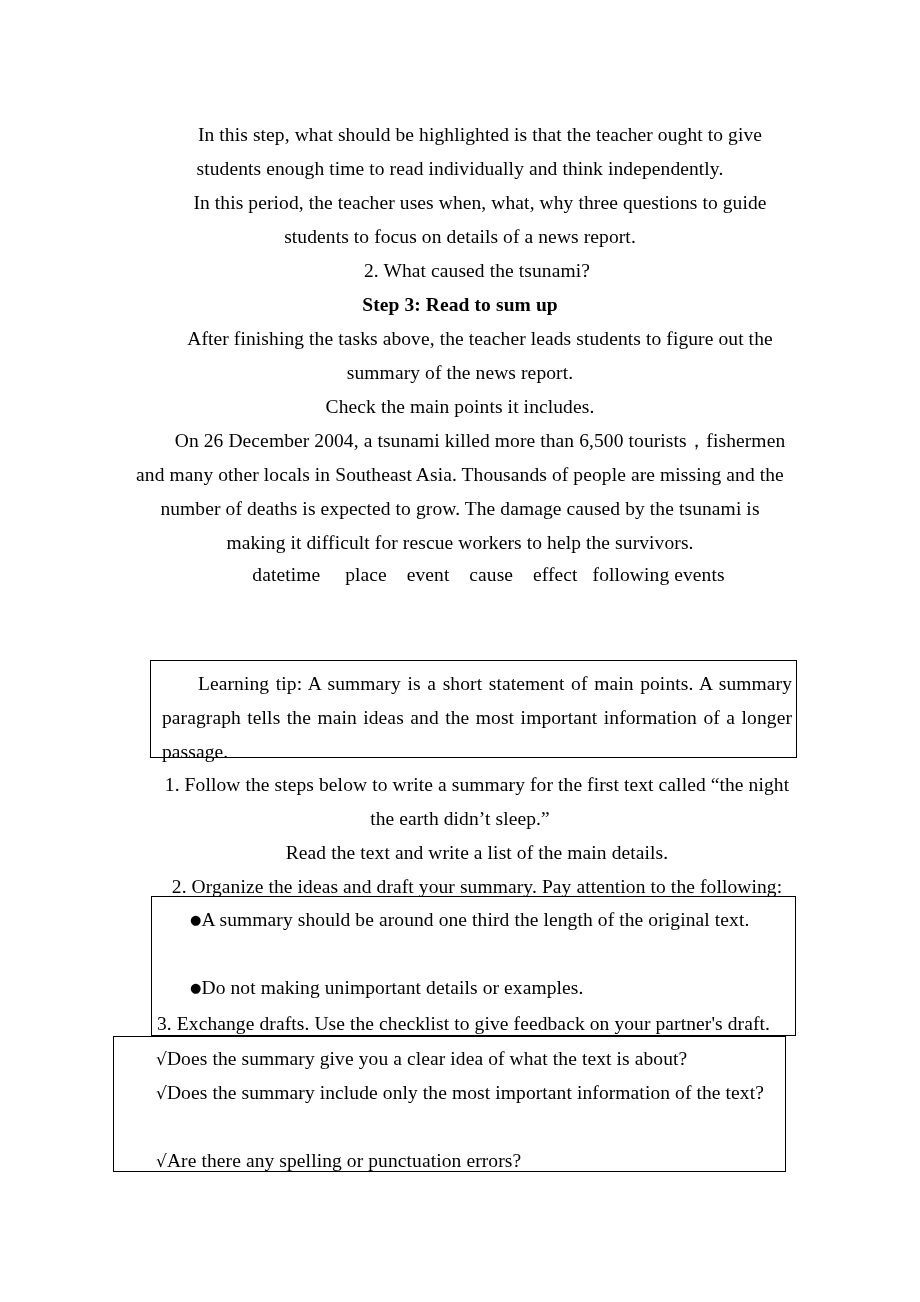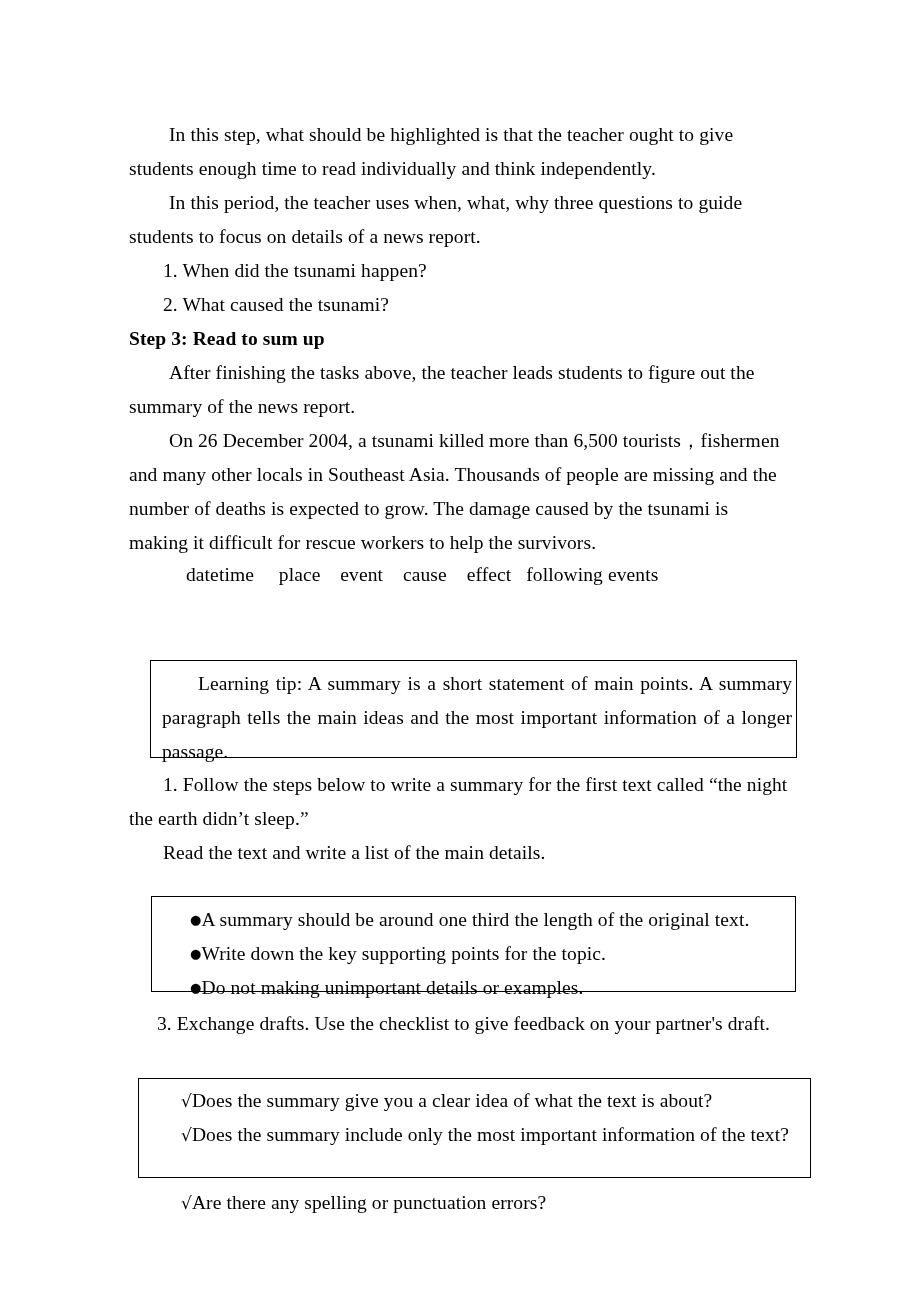--- a/index.html
+++ b/index.html
@@ -25,21 +25,21 @@
   .content {
     position: absolute;
     left: 129px;
     top: 118px;
     width: 662px;
   }
   p {
     margin: 0;
     font-size: 19.5px;
     line-height: 34px;
-    text-align: left;
+    text-align: center;
     letter-spacing: 0.1px;
   }
   .indent {
     text-indent: 40px;
   }
   .indent-sm {
     text-indent: 34px;
   }
   .noindent {
     text-indent: 0;
@@ -75,39 +75,38 @@
     line-height: 34px;
     text-align: justify;
     text-align-last: left;
     text-indent: 36px;
     margin: 0;
   }
   .box-bullets {
     left: 151px;
     top: 896px;
     width: 645px;
-    height: 96px;
+    height: 140px;
   }
   .box-bullets .bl {
     position: absolute;
     left: 38px;
     font-size: 19.5px;
     line-height: 24px;
     margin: 0;
     white-space: nowrap;
   }
   .box-bullets .bl1 { top: 11px; }
   .box-bullets .bl2 { top: 45px; }
   .box-bullets .bl3 { top: 79px; }
   .box-check {
-    left: 138px;
+    left: 113px;
     top: 1036px;
     width: 673px;
-    height: 100px;
-    margin-top: 42px;
+    height: 136px;
   }
   .box-check .cl {
     position: absolute;
     left: 42px;
     font-size: 19.5px;
     line-height: 24px;
     margin: 0;
     white-space: nowrap;
   }
   .box-check .cl1 { top: 10px; }
@@ -137,46 +136,46 @@
 <body>
 
 <div class="page">
 
   <div class="content">
 
     <p class="indent">In this step, what should be highlighted is that the teacher ought to give students enough time to read individually and think independently.</p>
 
     <p class="indent">In this period, the teacher uses when, what, why three questions to guide students to focus on details of a news report.</p>
 
-    <p class="indent-sm">1. When did the tsunami happen?</p>
     <p class="indent-sm">2. What caused the tsunami?</p>
 
     <p class="noindent bold">Step 3: Read to sum up</p>
 
     <p class="indent">After finishing the tasks above, the teacher leads students to figure out the summary of the news report.</p>
 
+    <p class="noindent">Check the main points it includes.</p>
 
     <p class="indent">On 26 December 2004, a tsunami killed more than 6,500 tourists，fishermen and many other locals in Southeast Asia. Thousands of people are missing and the number of deaths is expected to grow. The damage caused by the tsunami is making it difficult for rescue workers to help the survivors.</p>
 
     <p class="keyword-row">datetime     place    event    cause    effect   following events</p>
 
   </div>
 
   <div class="box box-tip">
     <p class="just">Learning tip: A summary is a short statement of main points. A summary paragraph tells the main ideas and the most important information of a longer passage.</p>
   </div>
 
   <div style="position:absolute; left:129px; top:768px; width:662px;">
     <p class="indent-sm">1. Follow the steps below to write a summary for the first text called “the night the earth didn’t sleep.”</p>
     <p class="indent-sm">Read the text and write a list of the main details.</p>
+    <p class="indent-sm">2. Organize the ideas and draft your summary. Pay attention to the following:</p>
   </div>
 
   <div class="box box-bullets">
     <p class="bl bl1"><span class="bullet-dot">●</span><span>A summary should be around one third the length of the original text.</span></p>
-    <p class="bl bl2"><span class="bullet-dot">●</span><span>Write down the key supporting points for the topic.</span></p>
     <p class="bl bl3"><span class="bullet-dot">●</span><span>Do not making unimportant details or examples.</span></p>
   </div>
 
   <p class="line3-label">3. Exchange drafts. Use the checklist to give feedback on your partner's draft.</p>
 
   <div class="box box-check">
     <p class="cl cl1"><span class="tick">√</span><span>Does the summary give you a clear idea of what the text is about?</span></p>
     <p class="cl cl2"><span class="tick">√</span><span>Does the summary include only the most important information of the text?</span></p>
     <p class="cl cl4"><span class="tick">√</span><span>Are there any spelling or punctuation errors?</span></p>
   </div>

